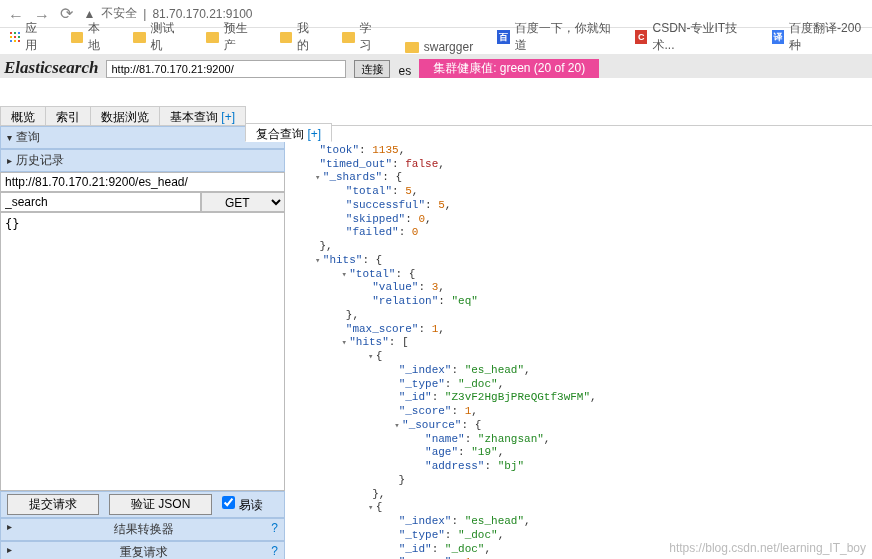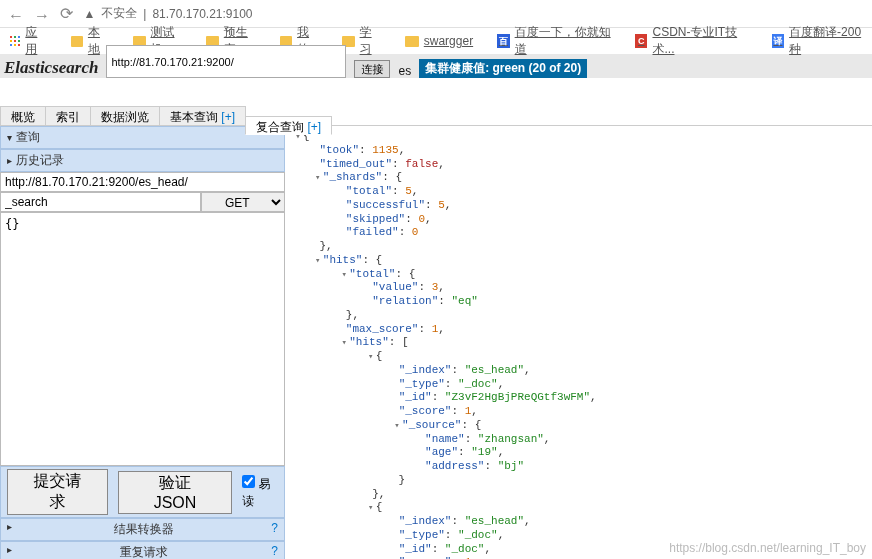--- a/index.html
+++ b/index.html
@@ -1,55 +1,55 @@
 <!DOCTYPE html>
 <html><head>
 <meta charset="utf-8">
 <style>
   * { box-sizing: border-box; margin: 0; padding: 0; }
   body { font-family: Arial, "Microsoft YaHei", sans-serif; font-size: 12px; background: #fff; width: 872px; height: 559px; overflow: hidden; position: relative; }
   .browser-bar { height: 28px; display: flex; align-items: center; padding: 0 8px; gap: 10px; border-bottom: 1px solid #e0e0e0; }
   .browser-bar .nav { color: #888; font-size: 16px; }
   .addr-sec { display: flex; align-items: center; gap: 6px; color: #666; }
-  .bookmark-bar { height: 26px; display: flex; align-items: center; padding: 0 8px; gap: 24px; font-size: 12px; color: #555; text-decoration: underline; }
+  .bookmark-bar { height: 26px; display: flex; align-items: flex-end; padding: 0 8px; gap: 24px; font-size: 12px; color: #555; }
   .bk-item { display: flex; align-items: center; gap: 5px; }
   .folder-ico { width: 14px; height: 11px; background: #f4c24a; border-radius: 1px; display: inline-block; }
   .apps-ico { width:14px; height:14px; display:inline-block; background:
     radial-gradient(circle at 3px 3px,#e94335 1.5px,transparent 1.5px),
     radial-gradient(circle at 7px 3px,#34a853 1.5px,transparent 1.5px),
     radial-gradient(circle at 11px 3px,#4285f4 1.5px,transparent 1.5px),
     radial-gradient(circle at 3px 7px,#fbbc05 1.5px,transparent 1.5px),
     radial-gradient(circle at 7px 7px,#e94335 1.5px,transparent 1.5px),
     radial-gradient(circle at 11px 7px,#34a853 1.5px,transparent 1.5px),
     radial-gradient(circle at 3px 11px,#4285f4 1.5px,transparent 1.5px),
     radial-gradient(circle at 7px 11px,#fbbc05 1.5px,transparent 1.5px),
     radial-gradient(circle at 11px 11px,#e94335 1.5px,transparent 1.5px); }
   .sq-ico { width:14px; height:14px; display:inline-block; color:#fff; font-size:9px; text-align:center; line-height:14px; font-weight:bold; }
   .header { background: #e8e8e8; height: 24px; display: flex; align-items: flex-end; padding: 0 4px; gap: 8px; }
   .logo { font: italic bold 17px Georgia, serif; color: #222; }
-  .conn-input { width: 240px; height: 33px; border: 1px solid #aaa; font-size: 11px; padding: 0 4px; }
+  .conn-input { width: 240px; height: 18px; border: 1px solid #aaa; font-size: 11px; padding: 0 4px; }
   .conn-btn { height: 18px; border: 1px solid #888; background: #ddd; font-size: 11px; padding: 0 6px; }
   .cluster { color: #111; }
-  .health { background: #0369a1; color: #fff; padding: 1px 6px; font-weight: bold; }
+  .health { background: #ec4899; color: #fff; padding: 1px 14px; font-weight: normal; }
   .tabs { display: flex; border-bottom: 1px solid #ccc; height: 20px; margin-top: 28px; }
   .tab { padding: 2px 10px; border: 1px solid #ccc; border-bottom: none; margin-right: -1px; background: #eee; font-size: 12px; cursor: pointer; }
-  .tab.active { background: #fff; border-bottom: 1px solid #fff; position: relative; top: 10px; }
+  .tab.active { background: #fff; border-bottom: 1px solid #fff; position: relative; top: 17px; }
   .plus { color: #07c; }
   .main { display: flex; height: calc(559px - 28px - 26px - 24px - 20px); }
   .left { width: 285px; display: flex; flex-direction: column; font-size: 12px; }
   .panel-head { background: #d0e1f5; border: 1px solid #a9c4e4; padding: 2px 6px; color: #333; }
   .panel-head::before { content: "▸"; margin-right: 4px; font-size: 10px; }
   .panel-head.open::before { content: "▾"; }
   .field { width: 100%; border: 1px solid #bbb; padding: 2px 4px; font-size: 12px; height: 20px; }
   .row { display: flex; }
   .row .field:first-child { flex: 1; }
   .method { width: 84px; padding-left: 19px; }
   .body-area { flex: 1; border: 1px solid #bbb; padding: 4px; font-family: monospace; font-size: 12px; resize: none; }
   .action-row { background: #d0e1f5; border: 1px solid #a9c4e4; padding: 2px 6px; display: flex; align-items: center; gap: 10px; }
-  .action-row button { border: 1px solid #888; background: #eee; padding: 1px 21px; font-size: 16px; }
+  .action-row button { border: 1px solid #888; background: #eee; padding: 1px 21px; font-size: 12px; }
   .opt-row { background: #d0e1f5; border: 1px solid #a9c4e4; padding: 2px 6px; display: flex; justify-content: space-between; color: #333; }
   .opt-row .q { color: #07c; cursor: pointer; }
   .opt-row::before { content: "▸"; margin-right: 4px; font-size: 10px; float: left; }
   .right { flex: 1; padding: 4px 8px; font-family: "Courier New", monospace; font-size: 11px; color: #333; overflow: hidden; white-space: pre; line-height: 1.25; }
   .k { color: #2255aa; }
   .s { color: #228822; }
   .n { color: #cc6600; }
   .b { color: #aa2222; }
   .t { color: #777; font-size: 9px; display: inline-block; width: 10px; text-align: center; }
   .watermark { position: absolute; right: 6px; bottom: 4px; color: #bbb; font-size: 12px; }

